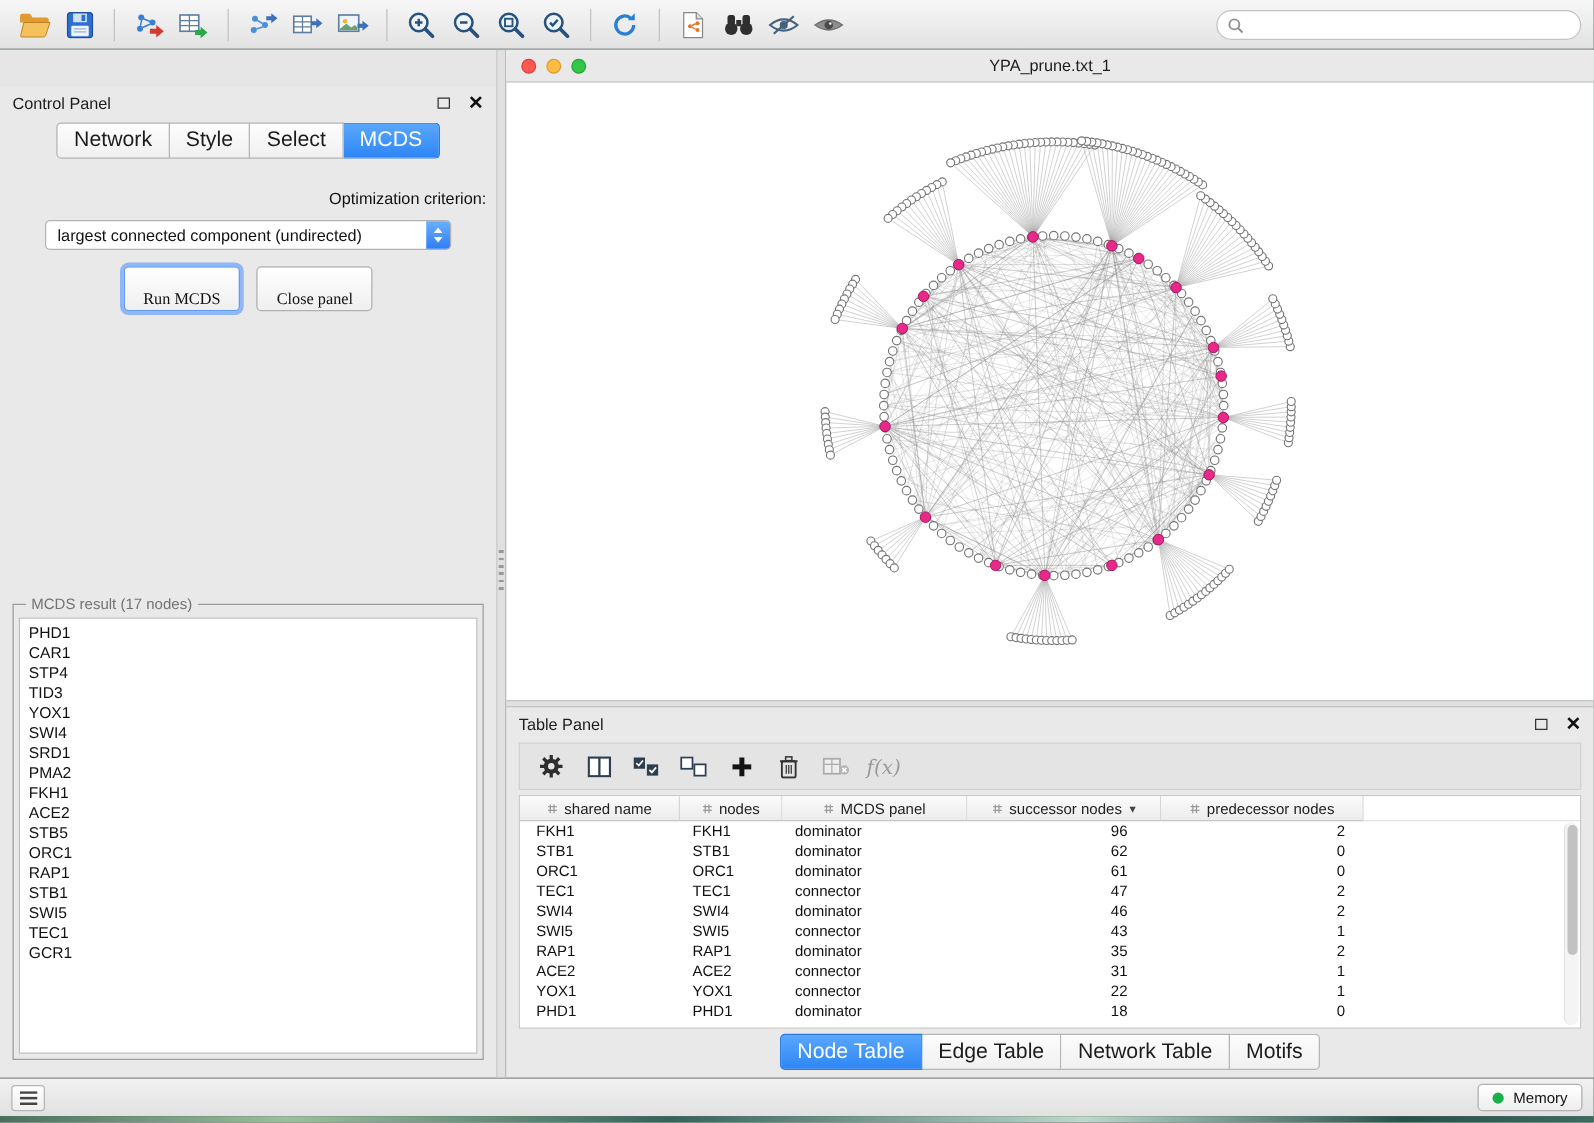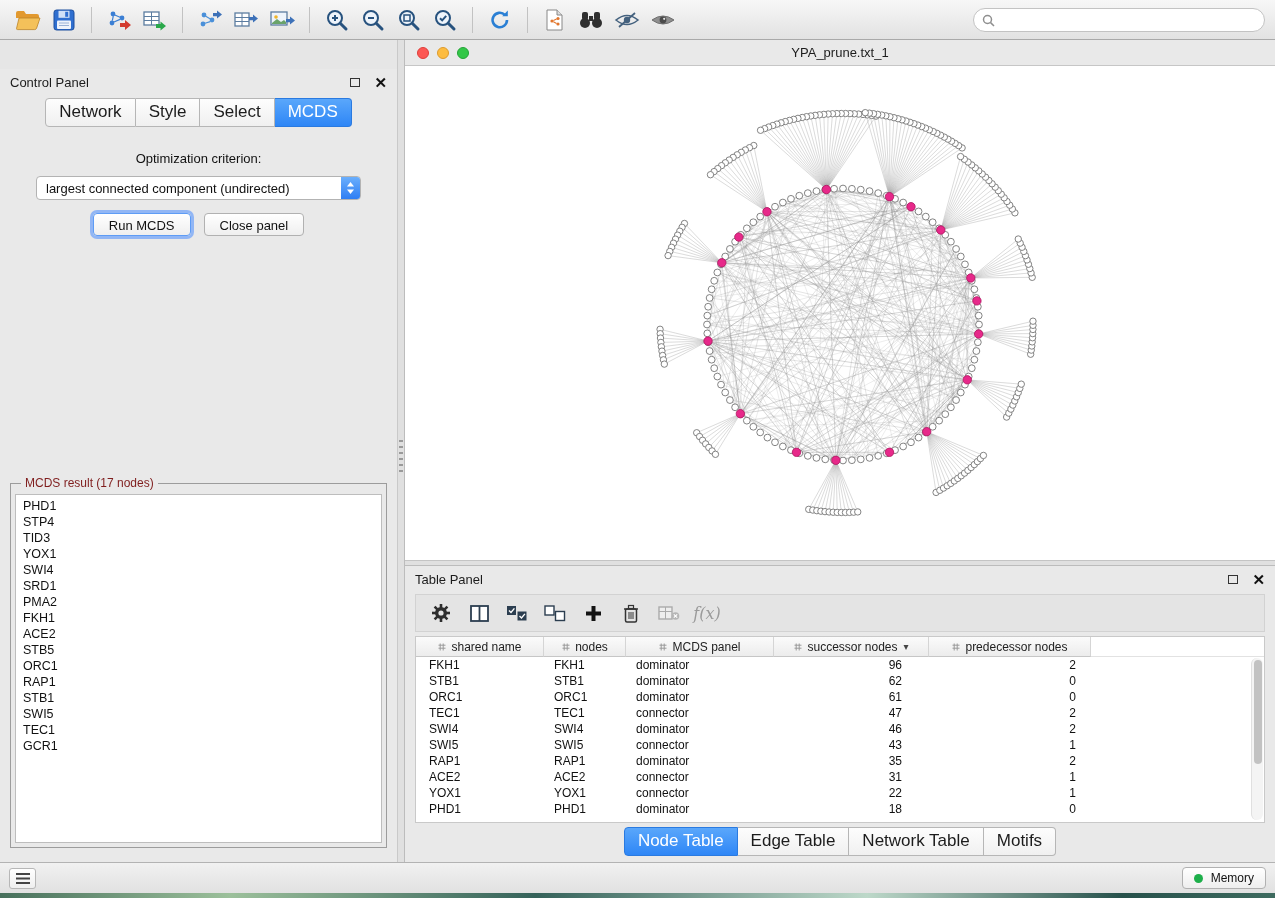--- a/index.html
+++ b/index.html
@@ -30,29 +30,29 @@
   .close-x{font-size:15px;font-weight:bold;color:#111;line-height:1;}
 
   
   .cp-tabs{display:flex;justify-content:center;margin-top:3px;flex-shrink:0;}
   .seg-tab{font-size:17px;padding:3px 13px 4px;background:linear-gradient(#fdfdfd,#f0f0f0);border:1px solid #b6b6b6;border-left:none;color:#1c1c1c;cursor:default;white-space:nowrap;}
   .seg-tab:first-child{border-left:1px solid #b6b6b6;border-radius:4px 0 0 4px;}
   .seg-tab:last-child{border-radius:0 4px 4px 0;}
   .seg-tab.active{background:linear-gradient(#5aa7fb,#2e86f6);border-color:#2a7ae0;color:#fff;}
 
   .cp-body{flex:1;display:flex;flex-direction:column;padding:8px 8px;min-height:0;}
-  .opt-label{text-align:center;font-size:13px;color:#111;margin:16px 0 10px;}
+  .opt-label{text-align:right;font-size:13px;color:#111;margin:16px 0 10px;}
   .dropdown{margin:0 28px;height:24px;background:#fff;border:1px solid #b3b3b3;border-radius:4px;display:flex;align-items:center;overflow:hidden;}
   .dropdown .val{flex:1;font-size:13px;color:#111;padding-left:9px;white-space:nowrap;overflow:hidden;}
   .dropdown .stepper{width:19px;height:24px;background:linear-gradient(#6db1fd,#2c7cf3);display:flex;align-items:center;justify-content:center;flex-shrink:0;}
   .btn-row{display:flex;justify-content:center;gap:13px;margin-top:13px;}
-  .btn{height:23px;padding:4px 15px;font-size:13px;color:#111;background:linear-gradient(#ffffff,#efefef);border:1px solid #b1b1b1;border-radius:4px;cursor:default;font-family:Liberation Sans, sans-serif;}
+  .btn{height:23px;padding:17px 15px;font-size:13px;color:#111;background:linear-gradient(#ffffff,#efefef);border:1px solid #b1b1b1;border-radius:4px;cursor:default;font-family:Liberation Serif, serif;}
   .btn.focused{box-shadow:0 0 0 3px rgba(86,148,253,.6);border-color:#5e9cf5;}
   .mcds-group{margin:auto 2px 6px;border:1px solid #9c9c9c;height:372px;display:flex;padding:4px;min-height:0;flex-shrink:0;}
-  .mcds-group legend{font-size:12px;color:#7f1d1d;padding:0 4px;margin-left:6px;}
+  .mcds-group legend{font-size:12px;color:#737373;padding:0 4px;margin-left:6px;}
   .result-list{flex:1;background:#fff;border:1px solid #bdbdbd;padding:3px 7px;overflow:hidden;}
   .result-item{font-size:12.5px;line-height:16px;color:#111;}
 
   
   .network-window{height:520px;display:flex;flex-direction:column;flex-shrink:0;background:#fff;}
   .net-titlebar{height:26px;background:#e9e9e9;border-bottom:1px solid #c6c6c6;display:flex;align-items:center;position:relative;flex-shrink:0;}
   .traffic{display:flex;gap:8px;padding-left:12px;z-index:2;}
   .light{width:12px;height:12px;border-radius:50%;display:inline-block;}
   .light.red{background:#fc5753;border:1px solid #df3e3a;}
   .light.yellow{background:#fdbc40;border:1px solid #de9b2d;}
@@ -271,20 +271,21 @@
             </span>
         </div>
         <div class="btn-row">
           <button class="btn focused">Run MCDS</button>
           <button class="btn">Close panel</button>
         </div>
         <fieldset class="mcds-group">
           <legend>MCDS result (17 nodes)</legend>
           <div class="result-list">
               <div class="result-item">PHD1</div>
+              <div class="result-item">CAR1</div>
               <div class="result-item">STP4</div>
               <div class="result-item">TID3</div>
               <div class="result-item">YOX1</div>
               <div class="result-item">SWI4</div>
               <div class="result-item">SRD1</div>
               <div class="result-item">PMA2</div>
               <div class="result-item">FKH1</div>
               <div class="result-item">ACE2</div>
               <div class="result-item">STB5</div>
               <div class="result-item">ORC1</div>

